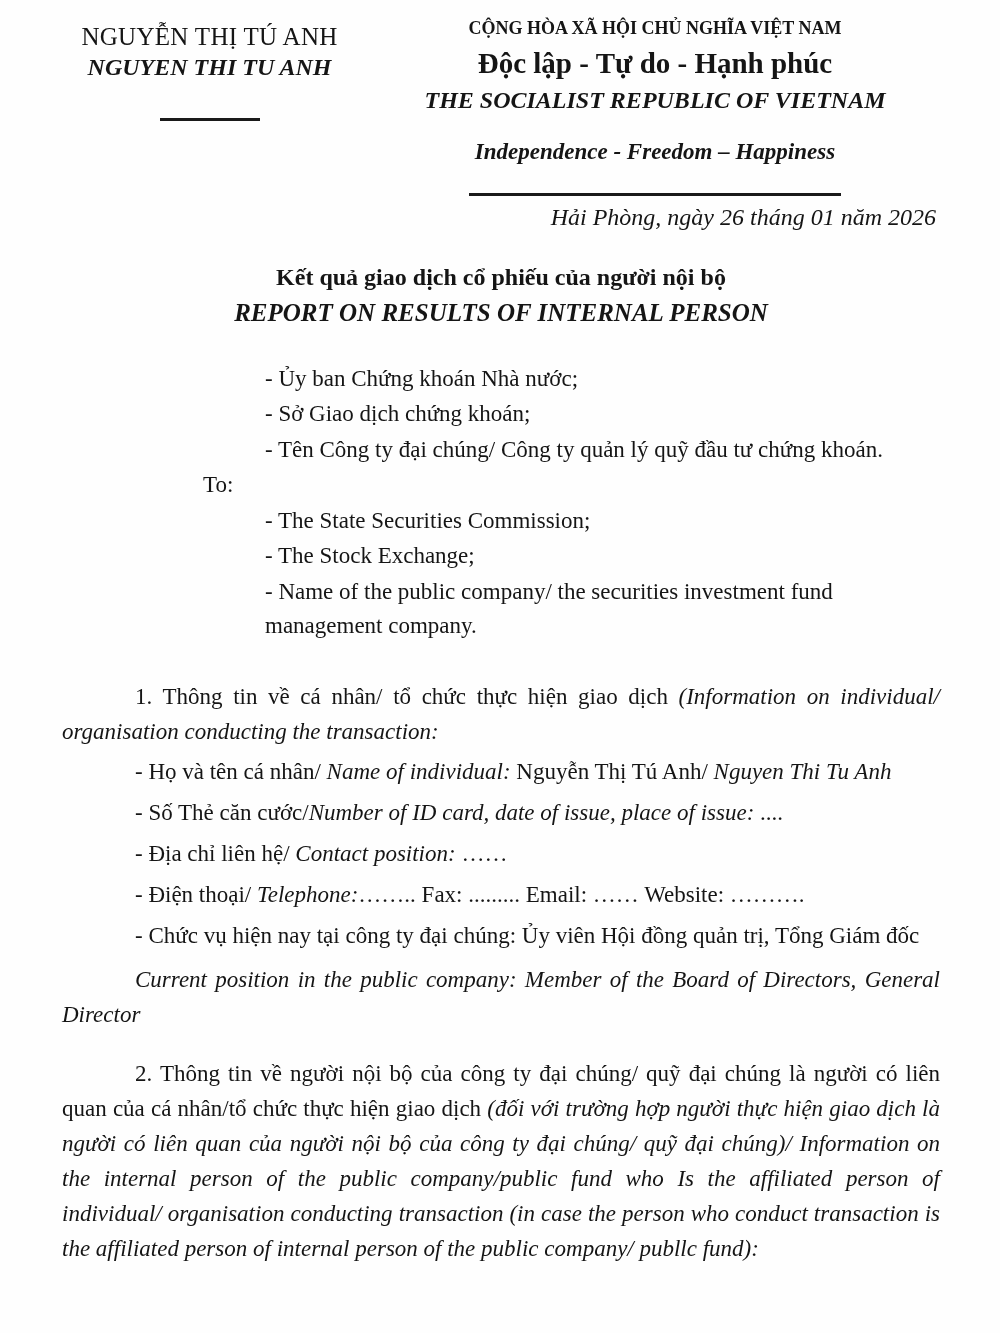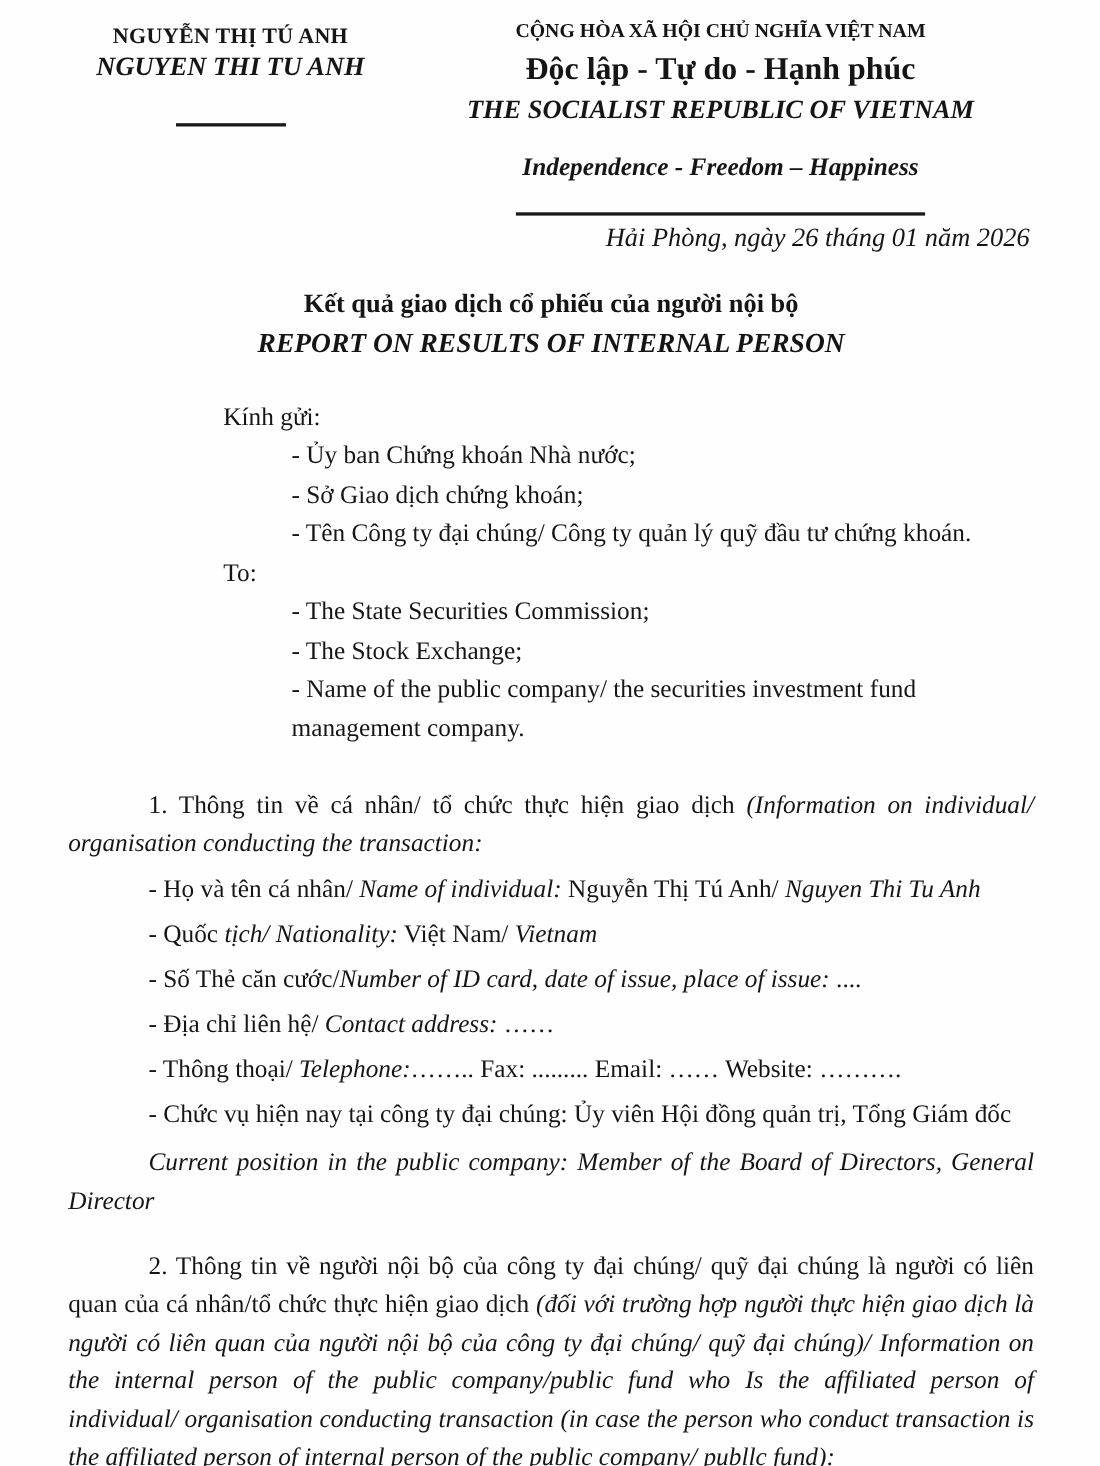--- a/index.html
+++ b/index.html
@@ -17,21 +17,21 @@
     font-family: "Liberation Serif", "DejaVu Serif", serif;
     box-sizing: border-box;
     padding: 18px 60px 0 62px;
     overflow: hidden;
   }
   .it { font-style: italic; }
 
   
   .header { display: flex; justify-content: space-between; align-items: flex-start; }
   .header-left { width: 295px; text-align: center; padding-top: 3px; }
-  .sender-vi { font-weight: bold; font-size: 20px; line-height: 1.25; letter-spacing: 0.3px; }
+  .sender-vi { font-weight: normal; font-size: 25px; line-height: 1.25; letter-spacing: 0.3px; }
   .sender-en { font-weight: bold; font-style: italic; font-size: 24px; line-height: 1.25; }
   .rule-short { width: 100px; border: 0; border-top: 3px solid #1a1a1a; margin: 36px auto 0 auto; }
 
   .header-right { width: 570px; text-align: center; }
   .nat1 { font-weight: bold; font-size: 18px; line-height: 1.2; }
   .nat2 { font-weight: bold; font-size: 29px; line-height: 1.2; margin-top: 6px; }
   .nat3 { font-weight: bold; font-style: italic; font-size: 24px; line-height: 1.2; margin-top: 6px; }
   .nat4 { font-weight: bold; font-style: italic; font-size: 23px; line-height: 1.2; margin-top: 23px; }
   .rule-mid { width: 372px; border: 0; border-top: 3px solid #1a1a1a; margin: 27px auto 6px auto; }
   .dateline { font-style: italic; font-size: 24px; text-align: right; line-height: 1.25; padding-right: 4px; }
@@ -82,38 +82,36 @@
       <div class="dateline">Hải Phòng, ngày 26 tháng 01 năm 2026</div>
     </div>
   </div>
 
   <div class="title-block">
     <div class="title-2">Kết quả giao dịch cổ phiếu của người nội bộ</div>
     <div class="title-3">REPORT ON RESULTS OF INTERNAL PERSON</div>
   </div>
 
   <div class="addr-block">
-    <div class="addr-label">Kính gửi:</div>
     <div class="addr-items">
       <div class="addr-item">- Ủy ban Chứng khoán Nhà nước;</div>
       <div class="addr-item">- Sở Giao dịch chứng khoán;</div>
       <div class="addr-item">- Tên Công ty đại chúng/ Công ty quản lý quỹ đầu tư chứng khoán.</div>
     </div>
     <div class="addr-label">To:</div>
     <div class="addr-items">
       <div class="addr-item">- The State Securities Commission;</div>
       <div class="addr-item">- The Stock Exchange;</div>
       <div class="addr-item">- Name of the public company/ the securities investment fund management company.</div>
     </div>
   </div>
 
   <p class="para sec1-intro"><span>1. Thông tin về cá nhân/ tổ chức thực hiện giao dịch </span><span class="it">(Information on individual/ organisation conducting the transaction:</span></p>
   <p class="para field"><span>- Họ và tên cá nhân/ </span><span class="it">Name of individual:</span><span> Nguyễn Thị Tú Anh/ </span><span class="it">Nguyen Thi Tu Anh</span></p>
-  <p class="para field"><span>- Quốc </span><span class="it">tịch/ Nationality:</span><span> Việt Nam/ </span><span class="it">Vietnam</span></p>
   <p class="para field"><span>- Số Thẻ căn cước/</span><span class="it">Number of ID card, date of issue, place of issue:</span><span> ....</span></p>
-  <p class="para field"><span>- Địa chỉ liên hệ/ </span><span class="it">Contact address:</span><span> ……</span></p>
-  <p class="para field"><span>- Thông thoại/ </span><span class="it">Telephone:</span><span>…….. Fax: ......... Email: …… Website: ……….</span></p>
+  <p class="para field"><span>- Địa chỉ liên hệ/ </span><span class="it">Contact position:</span><span> ……</span></p>
+  <p class="para field"><span>- Điện thoại/ </span><span class="it">Telephone:</span><span>…….. Fax: ......... Email: …… Website: ……….</span></p>
   <p class="para field"><span>- Chức vụ hiện nay tại công ty đại chúng: Ủy viên Hội đồng quản trị, Tổng Giám đốc</span></p>
   <p class="para field field-pos-en"><span class="it">Current position in the public company: Member of the Board of Directors, General Director</span></p>
 
   <p class="para sec2"><span>2. Thông tin về người nội bộ của công ty đại chúng/ quỹ đại chúng là người có liên quan của cá nhân/tổ chức thực hiện giao dịch </span><span class="it">(đối với trường hợp người thực hiện giao dịch là người có liên quan của người nội bộ của công ty đại chúng/ quỹ đại chúng)/ Information on the internal person of the public company/public fund who Is the affiliated person of individual/ organisation conducting transaction (in case the person who conduct transaction is the affiliated person of internal person of the public company/ publlc fund):</span></p>
 
 </div>
 
 </body></html>

